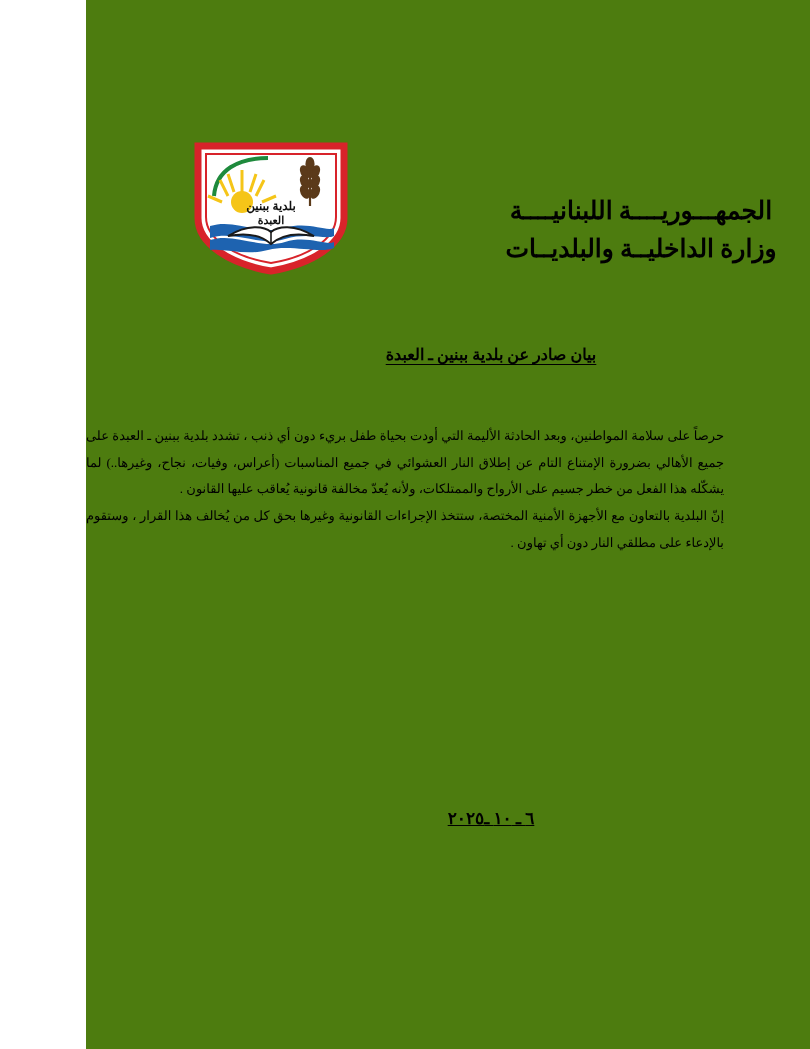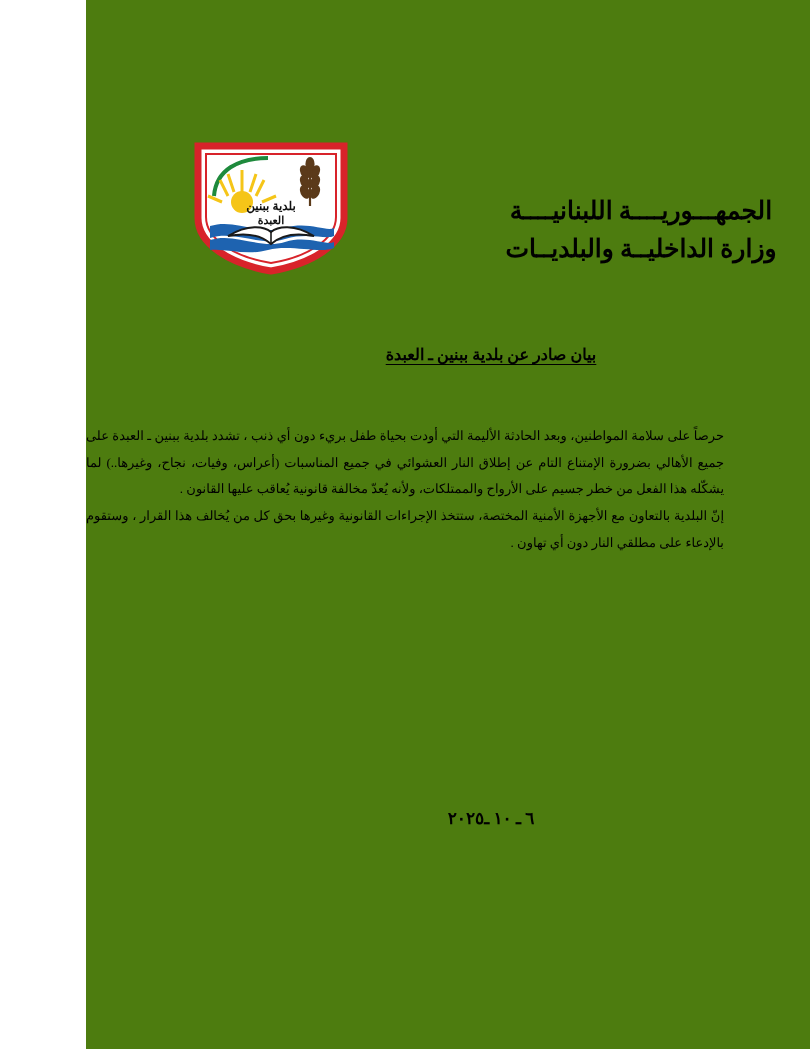--- a/index.html
+++ b/index.html
@@ -106,20 +106,21 @@
     top: 808px;
     left: 0;
     width: 810px;
     text-align: center;
     direction: rtl;
   }
   .date-line span {
     font-weight: bold;
     font-size: 17px;
     letter-spacing: 3px;
+    text-decoration: underline;
   }
 </style>
 </head>
 <body>
 
 <div class="page">
 
   <div class="header">
 
     <div class="emblem">

